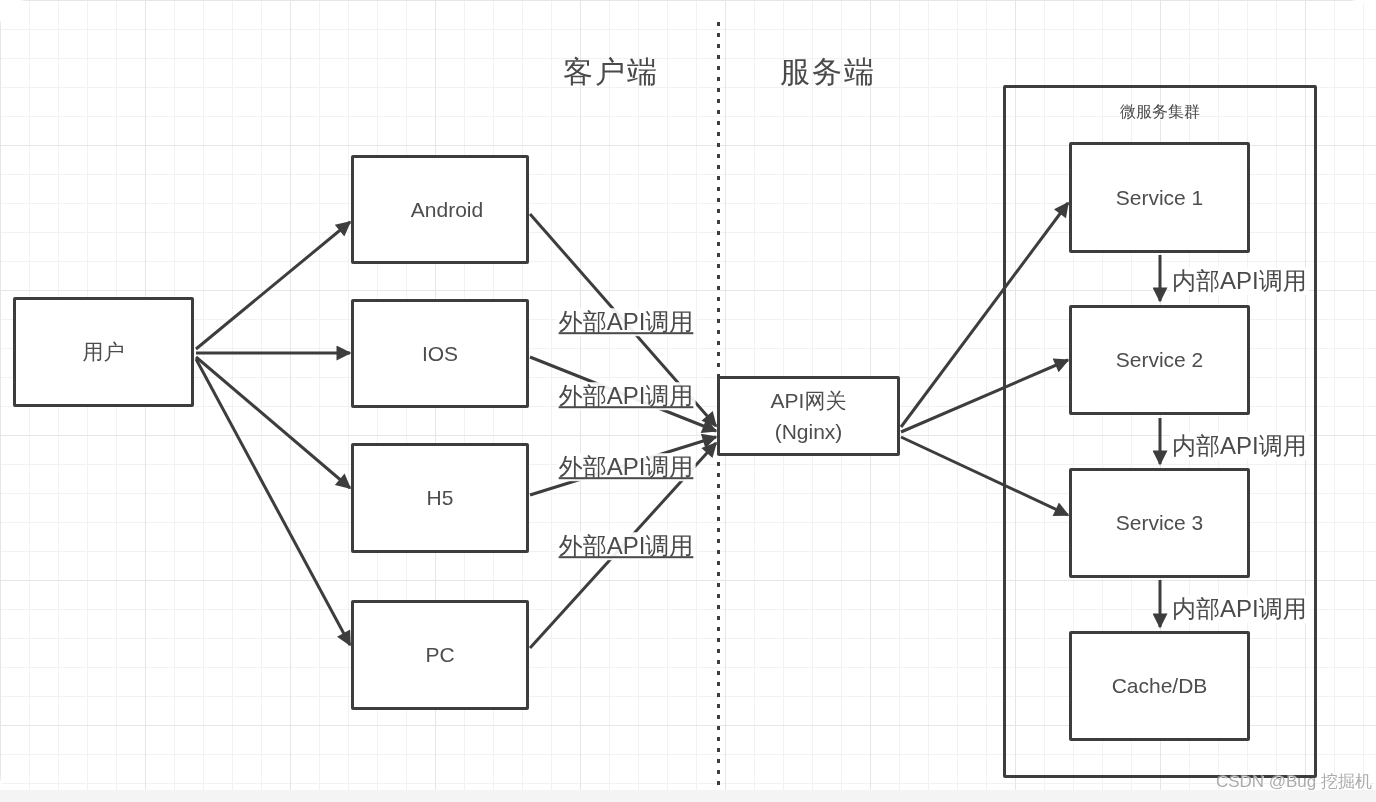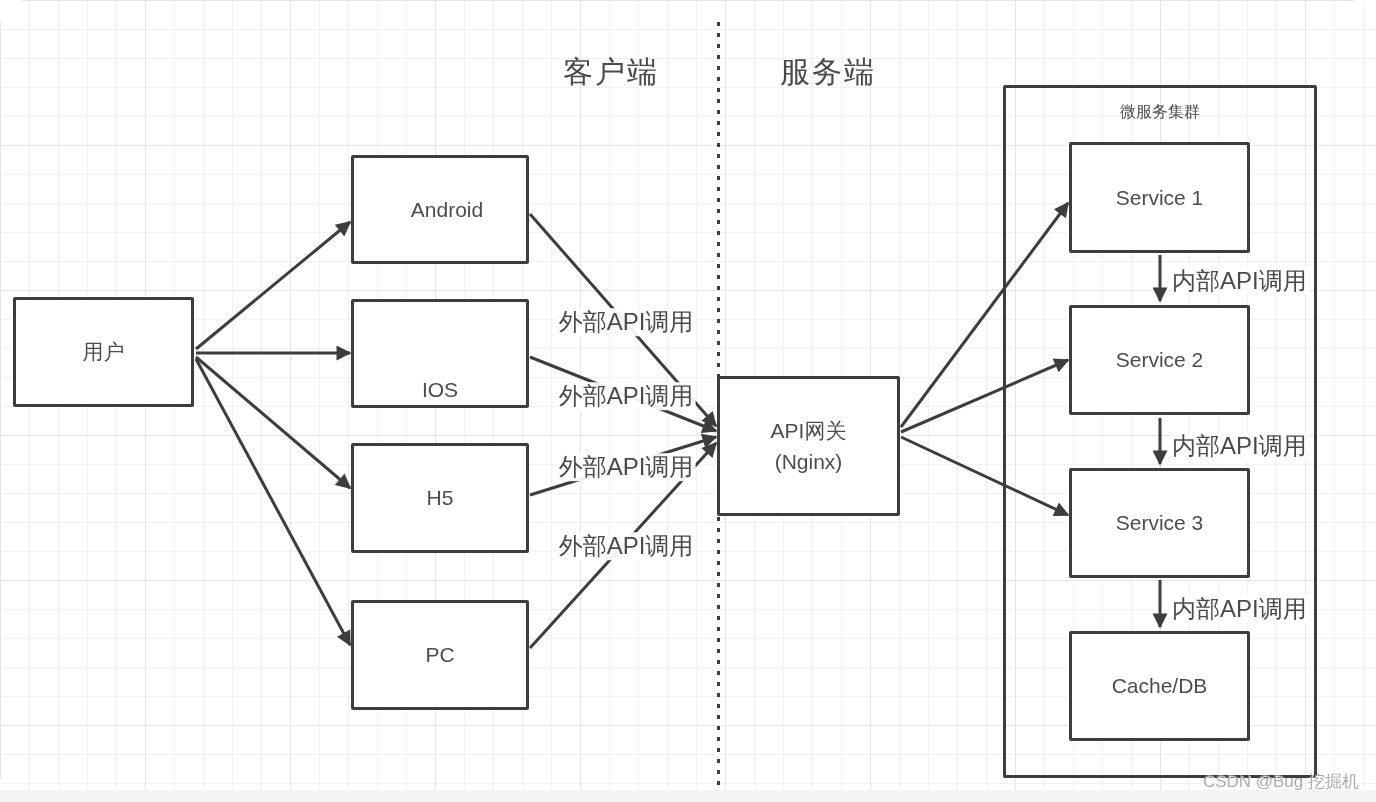--- a/index.html
+++ b/index.html
@@ -90,24 +90,24 @@
   .edge-label {
     position: absolute;
     font-size: 24px;
     color: #4a4a4a;
     white-space: nowrap;
     z-index: 4;
     background: rgba(255,255,255,0.92);
     padding: 0 2px;
     line-height: 1.15;
   }
-  .edge-label.centered { transform: translate(-50%, -50%); }
+  .edge-label.centered { transform: translate(-50%, -50%); text-decoration: underline; }
   .watermark {
     position: absolute;
-    right: 17px; bottom: 9px;
+    right: 4px; bottom: 9px;
     font-size: 17px;
     color: rgba(158,158,158,0.85);
     text-shadow: 1px 1px 0 rgba(255,255,255,0.9);
     white-space: nowrap;
     z-index: 5;
   }
 </style>
 </head>
 <body>
 
@@ -149,33 +149,33 @@
   <div class="cluster-title">微服务集群</div>
 
   <div class="node" style="left:13px; top:297px; width:181px; height:110px;">
     <span>用户</span>
   </div>
 
   <div class="node" style="left:351px; top:155px; width:178px; height:109px;padding-left:14px;">
     <span>Android</span>
   </div>
 
-  <div class="node" style="left:351px; top:299px; width:178px; height:109px;justify-content:flex-end;">
+  <div class="node" style="left:351px; top:299px; width:178px; height:109px;">
     <span>IOS</span>
   </div>
 
   <div class="node" style="left:351px; top:443px; width:178px; height:110px;">
     <span>H5</span>
   </div>
 
   <div class="node" style="left:351px; top:600px; width:178px; height:110px;text-align:right;">
     <span>PC</span>
   </div>
 
-  <div class="node" style="left:717px; top:376px; width:183px; height:140px;">
+  <div class="node" style="left:717px; top:376px; width:183px; height:80px;">
     <span>API网关</span>
     <span>(Nginx)</span>
   </div>
 
   <div class="node" style="left:1069px; top:142px; width:181px; height:111px;">
     <span>Service 1</span>
   </div>
 
   <div class="node" style="left:1069px; top:305px; width:181px; height:110px;">
     <span>Service 2</span>

